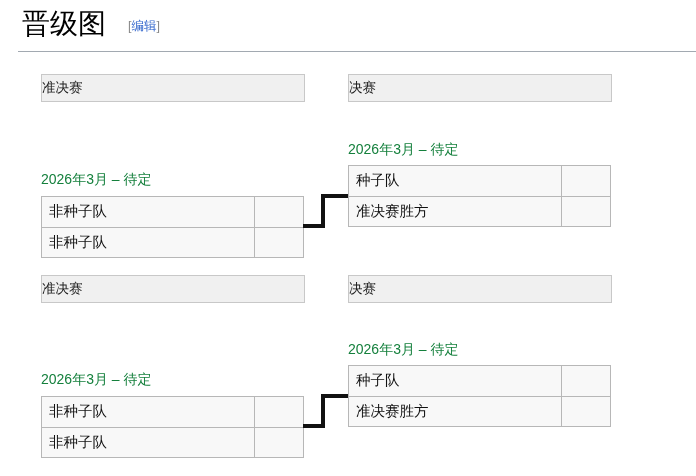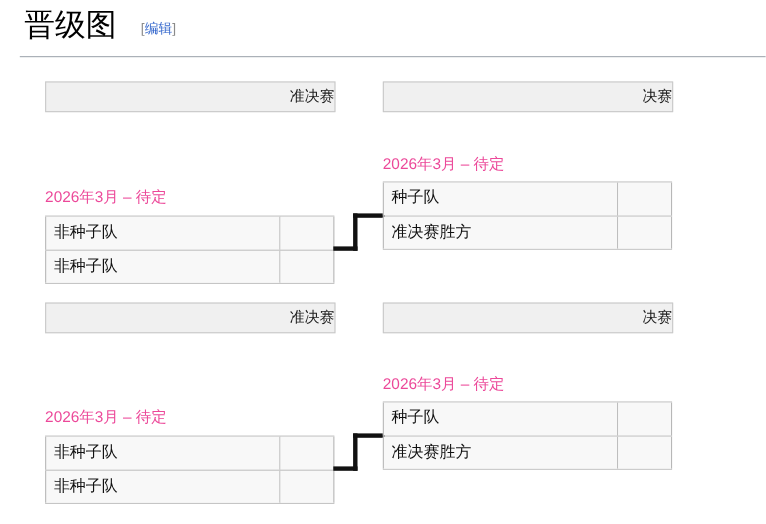--- a/index.html
+++ b/index.html
@@ -64,29 +64,29 @@
   }
 
   
   .round-header {
     position: absolute;
     box-sizing: border-box;
     height: 28px;
     line-height: 26px;
     background: #f0f0f0;
     border: 1px solid #c8c8c8;
-    text-align: right;
+    text-align: left;
     font-size: 13.5px;
     color: #1a1a1a;
   }
   .match-date {
     position: absolute;
     font-size: 14px;
     line-height: 18px;
-    color: #ec4899;
+    color: #15803d;
     white-space: nowrap;
   }
   .match-table {
     position: absolute;
     box-sizing: border-box;
     border-collapse: collapse;
   }
   .match-table .row {
     position: relative;
     box-sizing: border-box;

